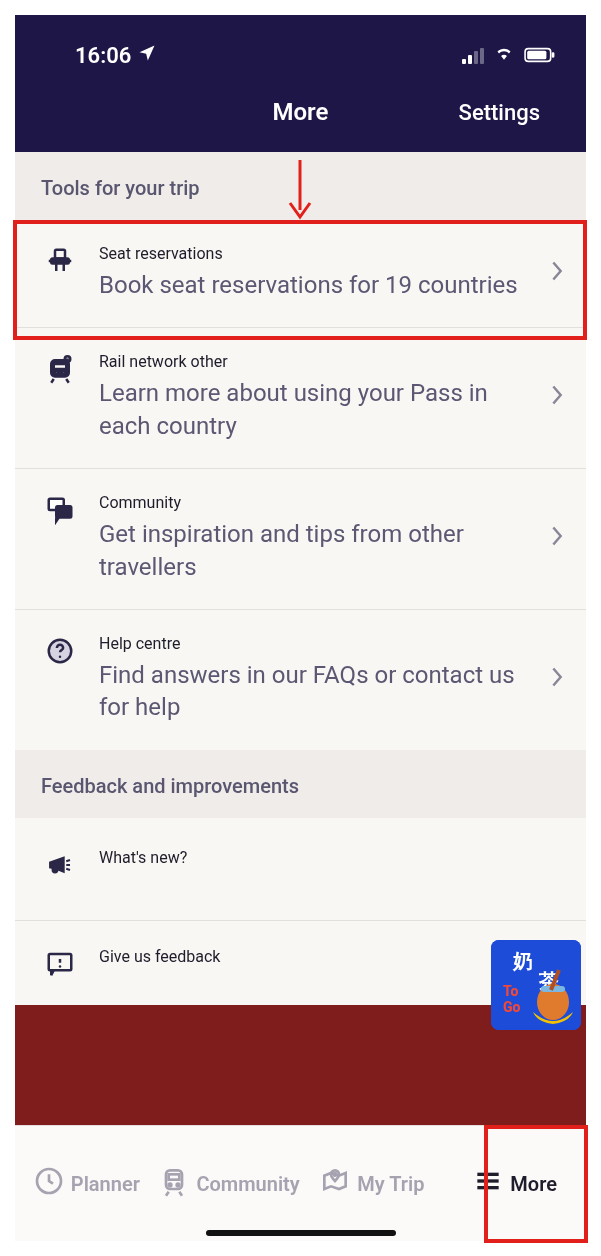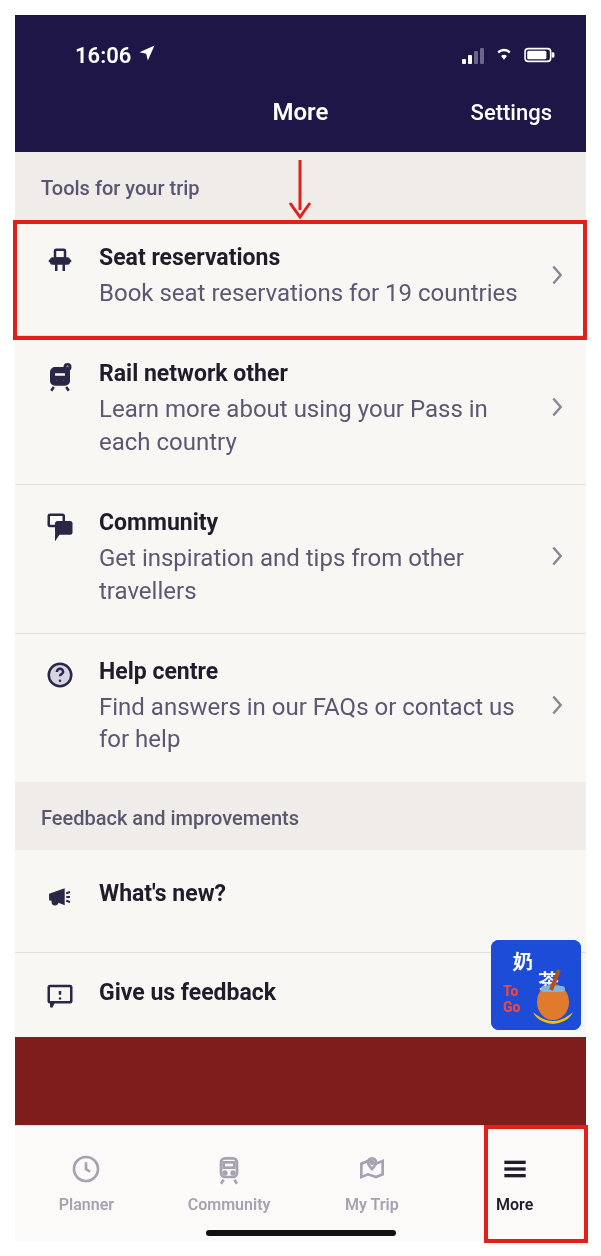--- a/index.html
+++ b/index.html
@@ -6,48 +6,48 @@
   body { font-family:-apple-system,BlinkMacSystemFont,"Segoe UI",Roboto,sans-serif; background:#fff; width:601px; height:1256px; position:relative; overflow:hidden; }
   .screen { position:absolute; top:15px; left:15px; right:15px; bottom:15px; background:#7f1d1d; border-radius:0; overflow:hidden; display:flex; flex-direction:column; }
 
   
   .header { background:#1d1647; color:#fff; padding:28px 30px 14px 30px; }
   .statusbar { display:flex; justify-content:space-between; align-items:center; font-size:22px; font-weight:600; margin-bottom:30px; }
   .status-left { display:flex; align-items:center; gap:6px; padding-left:30px;}
   .status-right { display:flex; align-items:center; gap:8px; }
   .nav-row { display:flex; justify-content:center; align-items:center; position:relative; padding-bottom:12px;}
   .nav-title { font-size:24px; font-weight:600; }
-  .nav-settings { position:absolute; right:4px; font-size:22px; font-weight:500; }
+  .nav-settings { position:absolute; right:16px; font-size:22px; font-weight:500; }
 
   
   .section-title { color:#5a5670; font-size:20px; font-weight:500; padding:24px 26px 20px 26px; background:#efece9;}
   .list { background:#f9f7f3; }
   .row { display:flex; align-items:flex-start; gap:22px; padding:24px 22px 26px 28px; border-bottom:1px solid #e3e0db; cursor:pointer;}
   .row:last-child{border-bottom:none;}
   .row-icon { width:34px; flex:0 0 34px; display:flex; align-items:flex-start; justify-content:center; color:#2b2747; padding-top:2px;}
   .row-icon svg { width:30px; height:30px; }
   .row-text { flex:1; }
-  .row-title { font-size:23px; font-weight:700; color:#1f1d2b; margin-bottom:6px; }
+  .row-title { font-size:16px; font-weight:400; color:#1f1d2b; margin-bottom:6px; }
   .row-sub { font-size:24px; color:#5c5873; line-height:1.35; }
   .row-chevron { align-self:center; color:#8a8698; flex:0 0 auto; }
   .row-chevron svg{width:14px;height:22px;}
   .row.no-sub .row-title{margin-bottom:0;}
 
   
   .hl-seat { position:absolute; border:4px solid #e2201b; pointer-events:none; }
 
   
   .app-badge { position:absolute; width:90px; height:90px; background:#1d4cd8; border-radius:8px; }
 
   
   .arrow-ann { position:absolute; pointer-events:none; }
 
   
   .tabbar { position:absolute; left:15px; right:15px; bottom:15px; height:116px; background:#fbfaf8; border-top:1px solid #e3e0db; display:flex; }
-  .tab { flex:1; display:flex; flex-direction:column; align-items:center; justify-content:center; gap:6px; color:#a6a2b0; font-size:16px; font-weight:600; cursor:pointer;}
+  .tab { flex:1; display:flex; flex-direction:row; align-items:center; justify-content:center; gap:6px; color:#a6a2b0; font-size:20px; font-weight:600; cursor:pointer;}
   .tab.active { color:#1f1d2b; }
   .tab svg{width:32px;height:32px;}
   .hl-more { position:absolute; border:4px solid #e2201b; pointer-events:none; }
 
   
   .home-ind { position:absolute; bottom:20px; left:50%; transform:translateX(-50%); width:190px; height:6px; background:#111; border-radius:4px; }
 
   
   .bars{display:flex;align-items:flex-end;gap:2px;height:16px;}
   .bars span{width:4px;background:#fff;border-radius:1px;}

